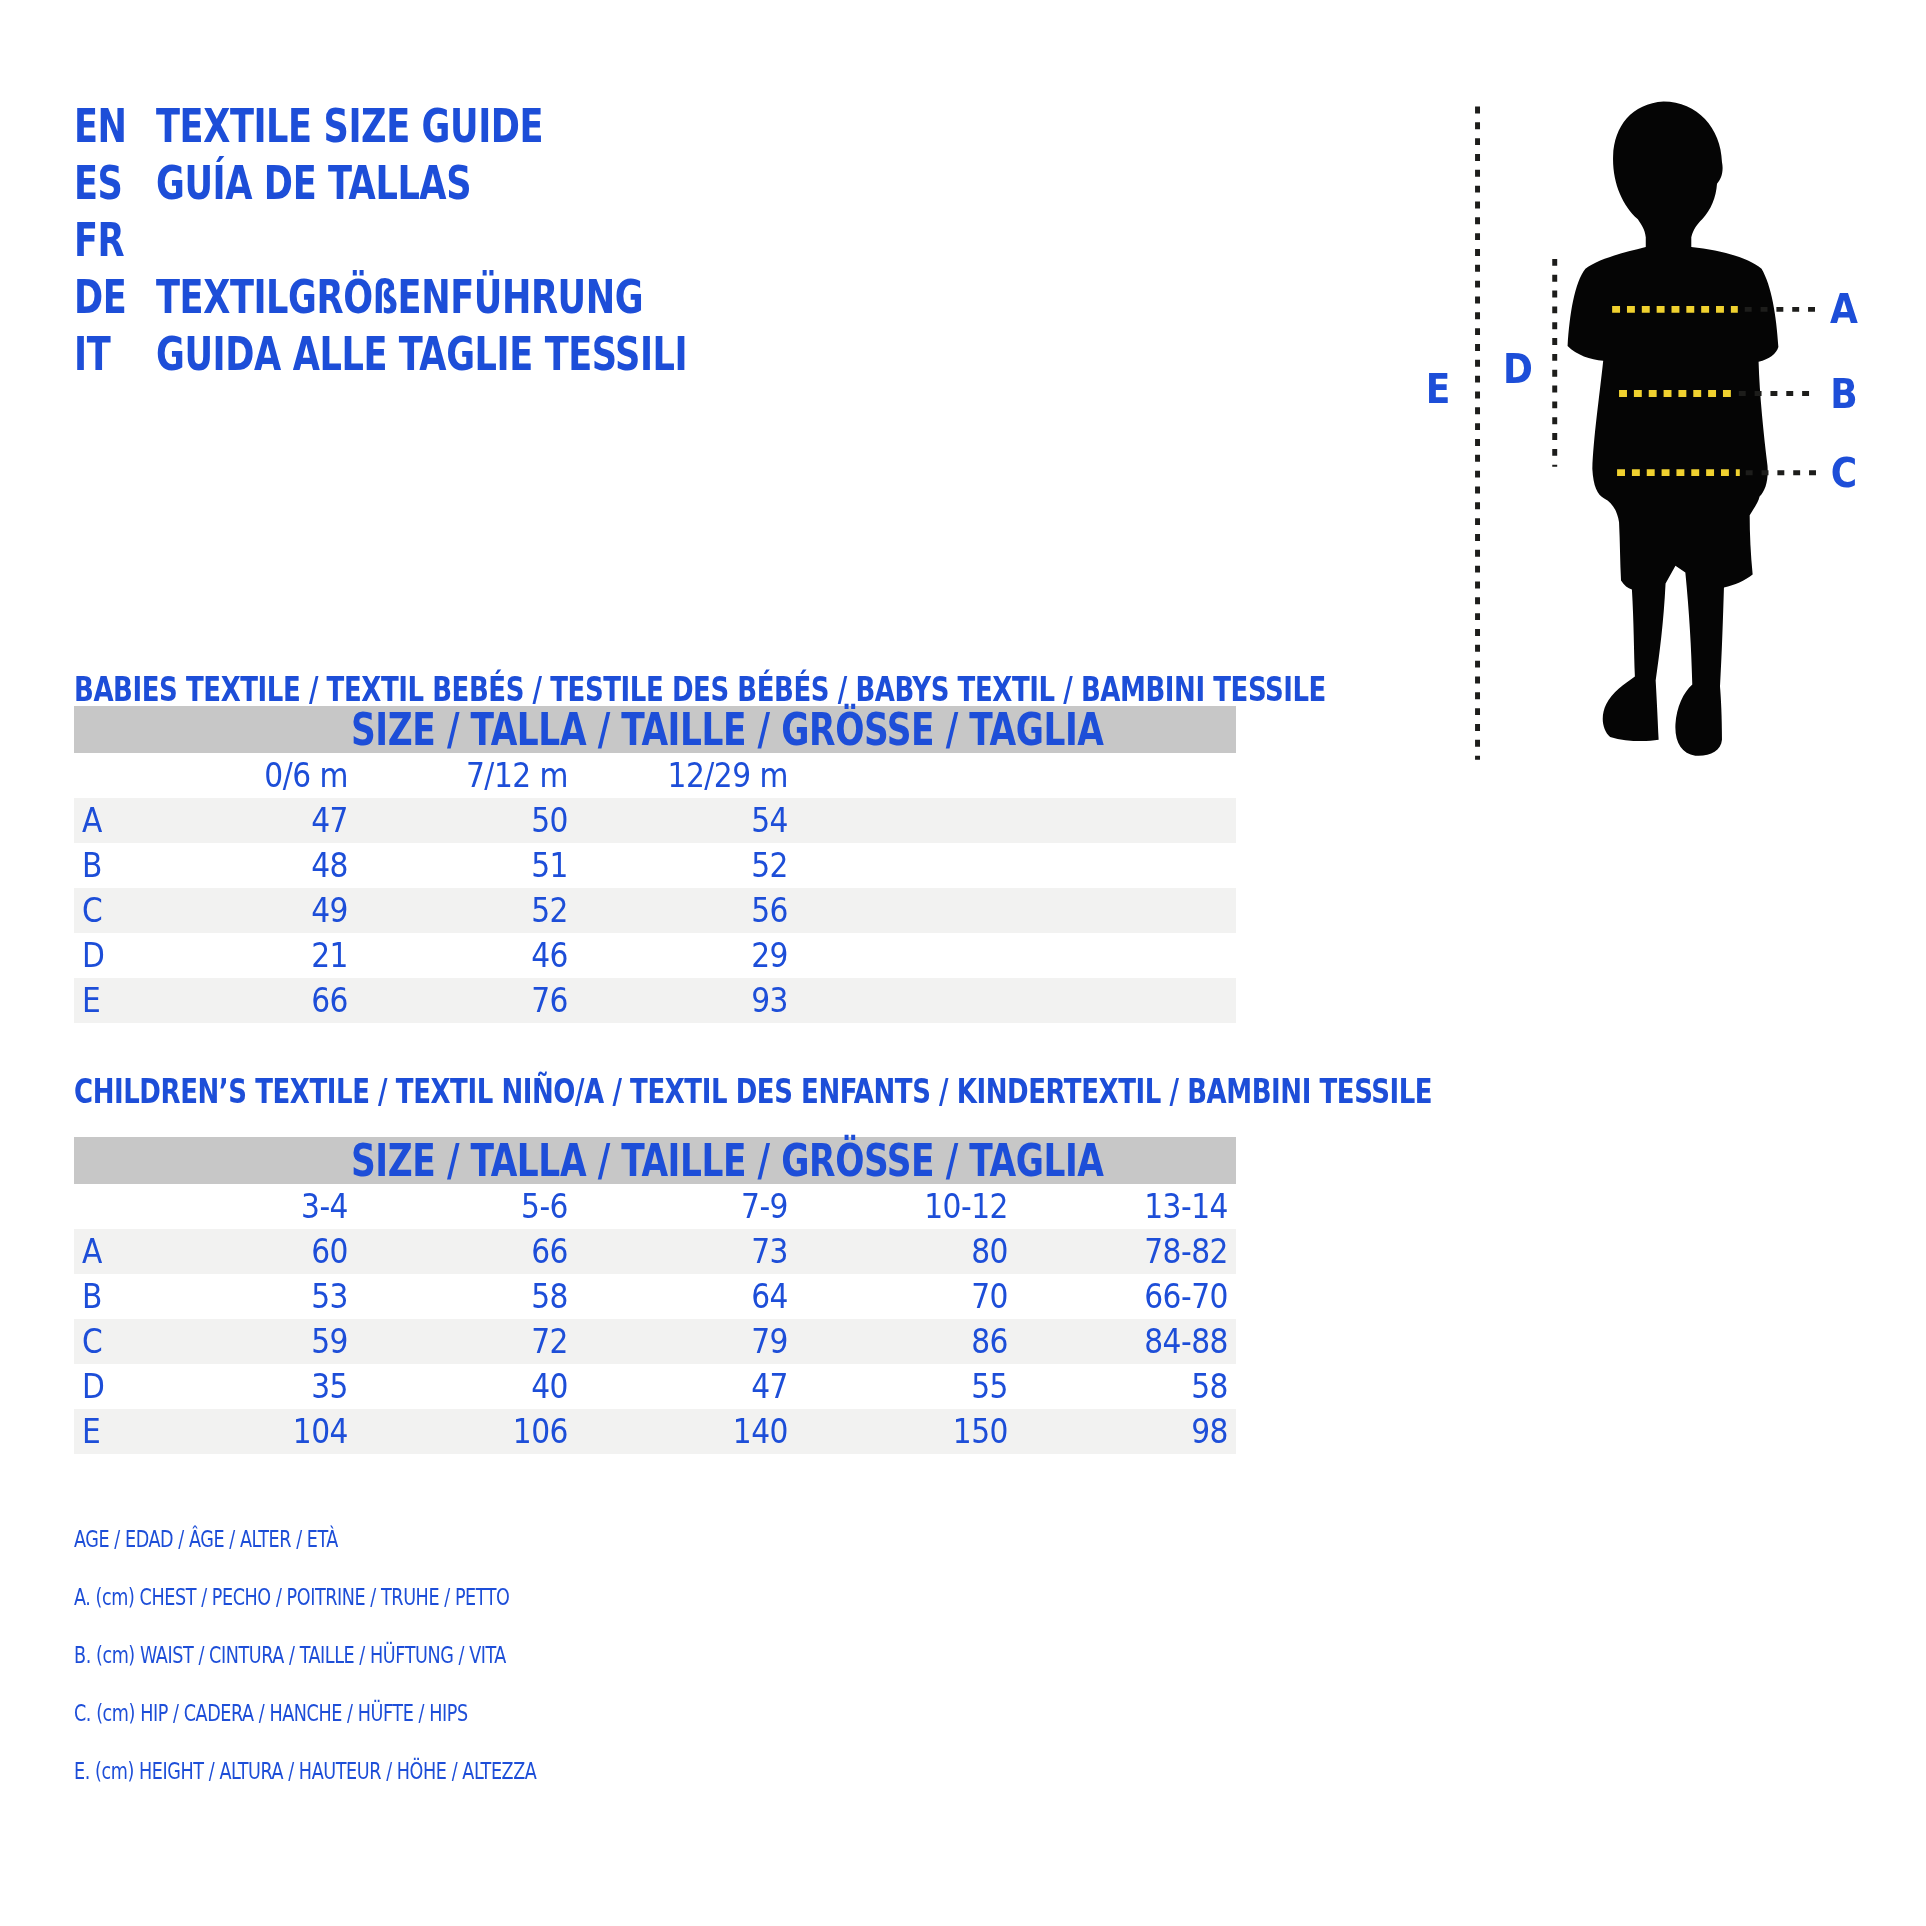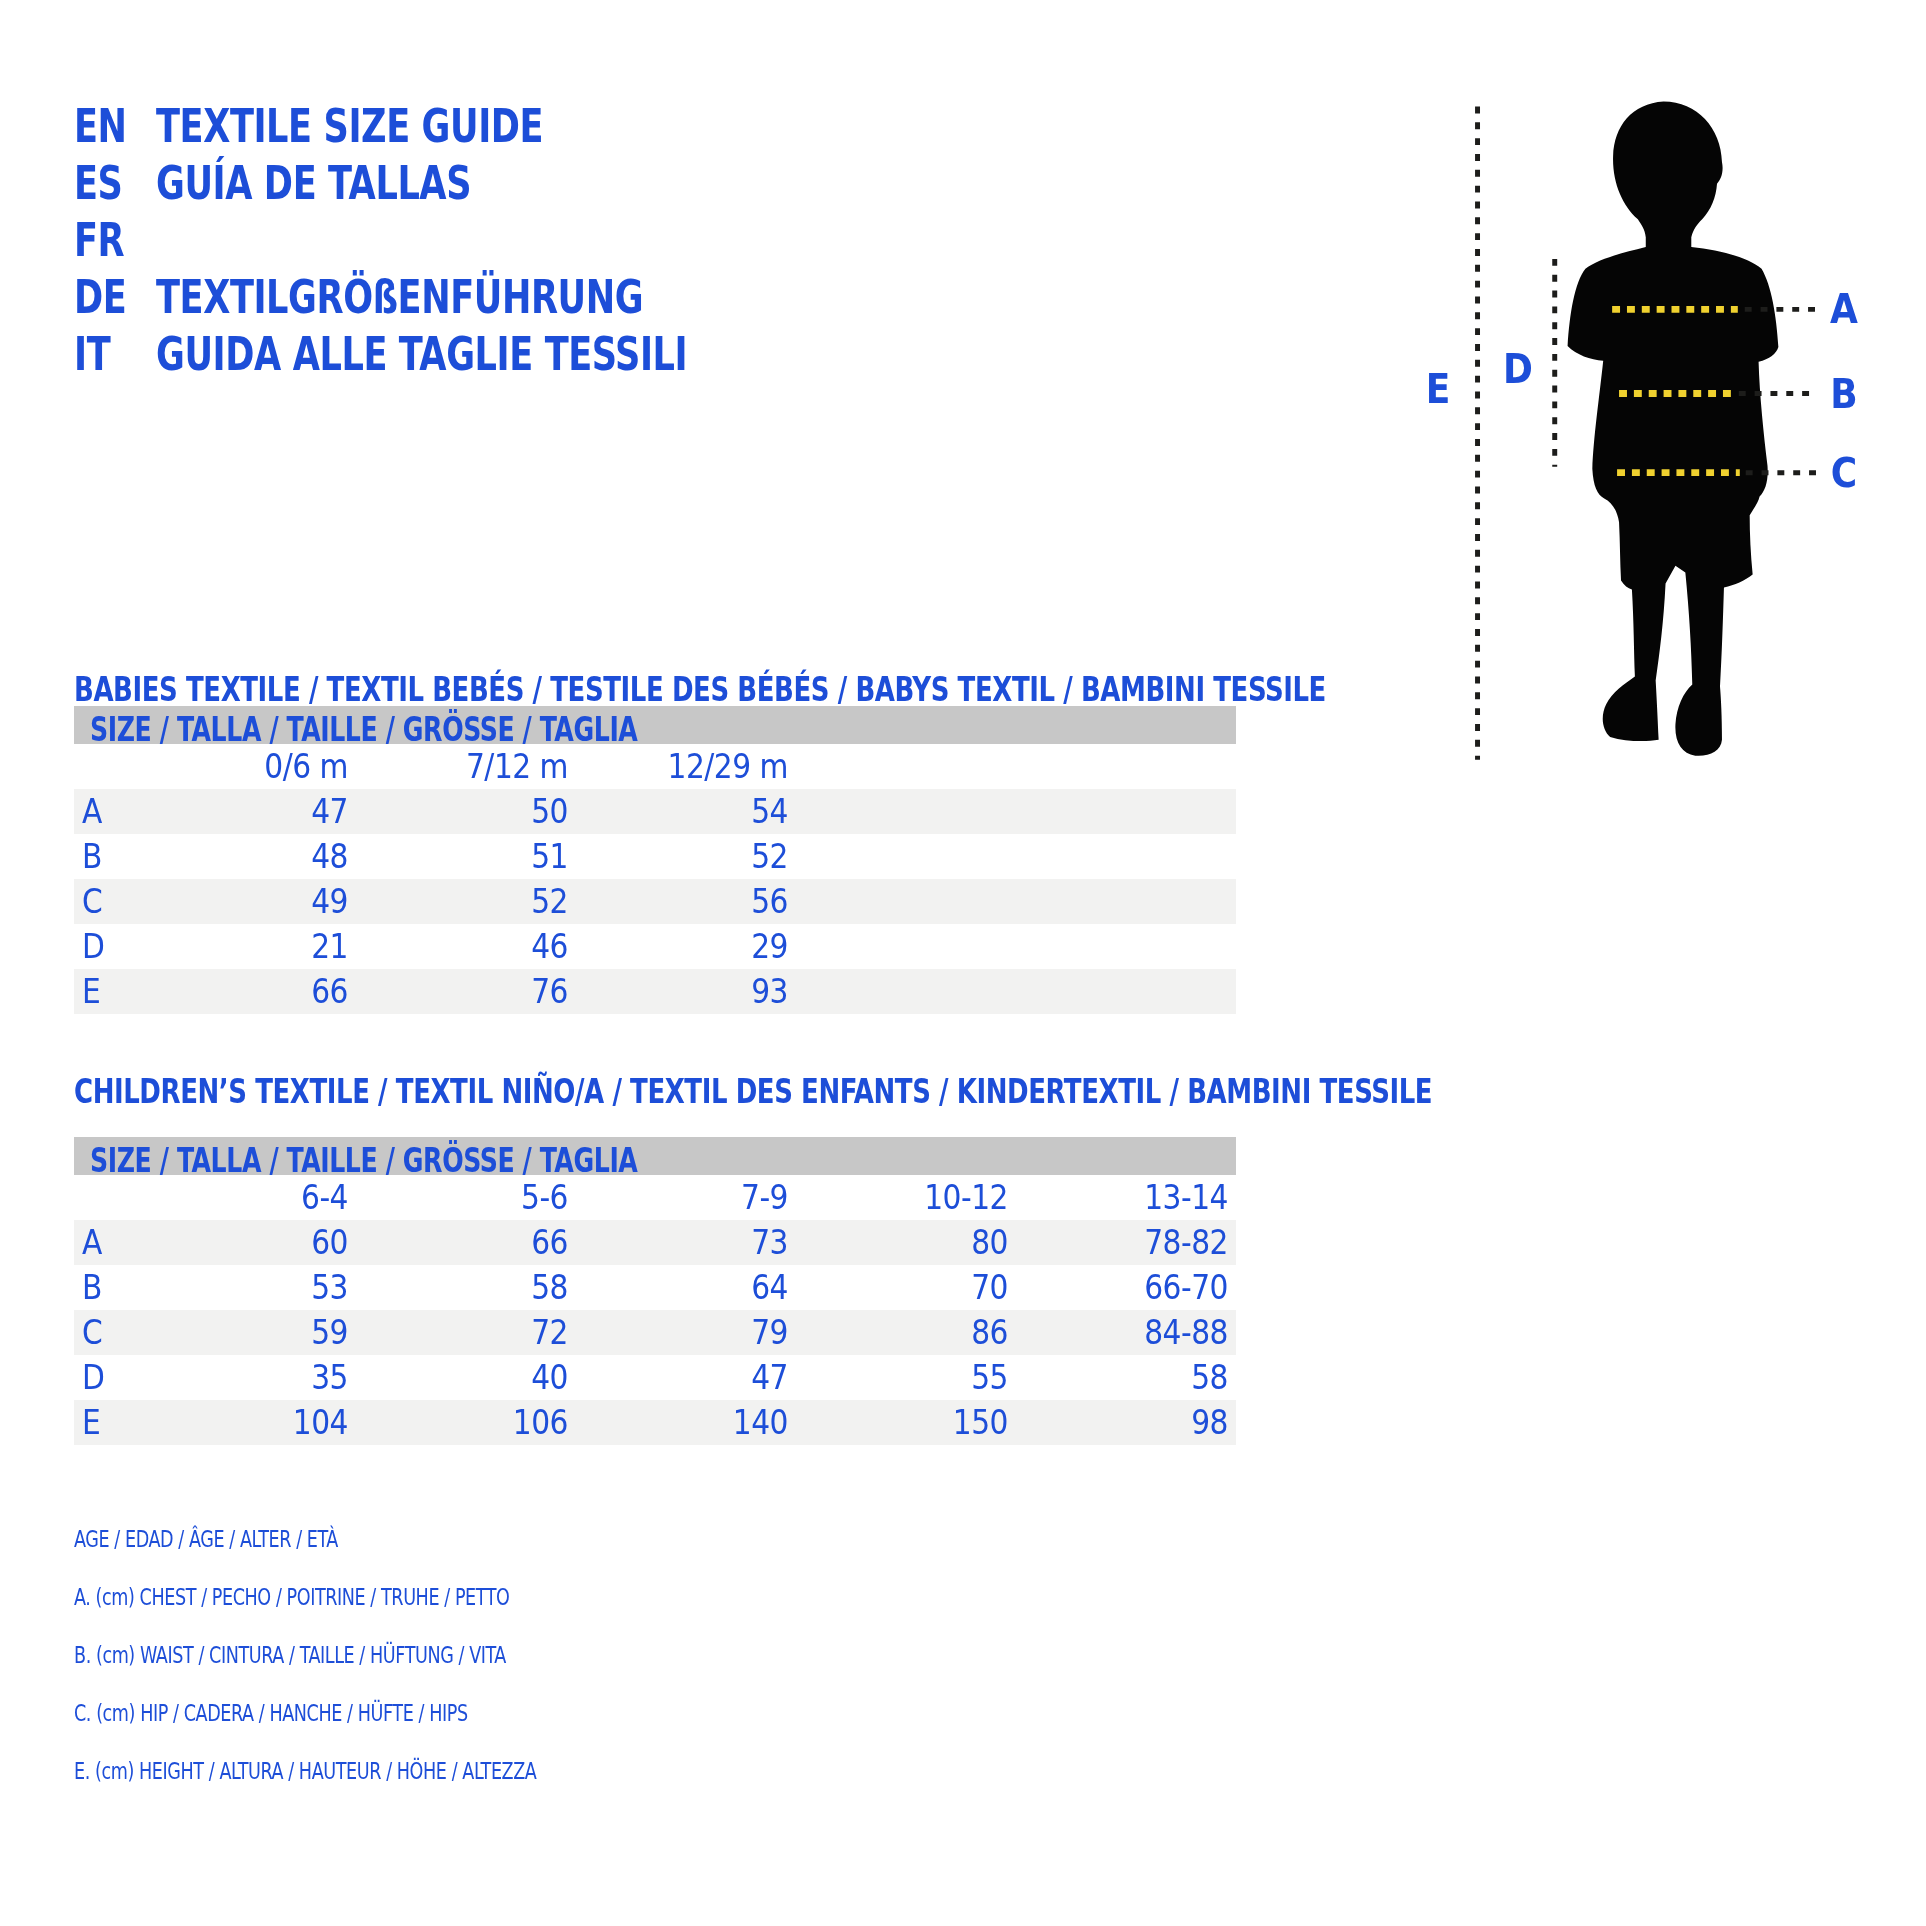--- a/index.html
+++ b/index.html
@@ -13,22 +13,22 @@
   .lang-block{left:74px;top:98px;}
   .lang-row{display:flex;height:57px;line-height:57px;font-size:46px;font-weight:700;}
   .lang-code{width:82px;flex:0 0 82px;}
   .lang-label{flex:1;}
 
   
   .section-title{font-size:34px;font-weight:600;line-height:40px;white-space:nowrap;}
 
   
   .size-table{width:1162px;}
-  .thead{height:38px;line-height:47px;background:#c7c7c7;font-size:33px;font-weight:600;
-         padding-left:16px;box-sizing:border-box;}
+  .thead{height:47px;line-height:47px;background:#c7c7c7;font-size:45px;font-weight:600;
+         padding-left:16px;box-sizing:border-box;text-align:right;}
   .trow{display:grid;height:45px;line-height:45px;font-size:33px;font-weight:500;}
   .babies-grid{grid-template-columns:54px 220px 220px 220px;}
   .children-grid{grid-template-columns:54px 220px 220px 220px 220px 220px;}
   .trow.alt{background:#f2f2f1;}
   .cell{text-align:right;}
   .rowlabel{text-align:left;padding-left:8px;}
 
   
   .legend-block{left:74px;top:1510px;font-size:23px;font-weight:500;}
   .legend-line{height:58px;line-height:58px;white-space:nowrap;}
@@ -181,21 +181,21 @@
   <div class="abs section-title" style="left:74px;top:1071px;">
     <span class="cond">CHILDREN’S TEXTILE / TEXTIL NIÑO/A / TEXTIL DES ENFANTS / KINDERTEXTIL / BAMBINI TESSILE</span>
   </div>
 
   <div class="abs size-table" style="left:74px;top:1137px;">
     <div class="thead">
       <span class="cond">SIZE / TALLA / TAILLE / GRÖSSE / TAGLIA</span>
     </div>
     <div class="trow children-grid">
       <span class="cell rowlabel"></span>
-      <span class="cell">6-4</span>
+      <span class="cell">3-4</span>
       <span class="cell">5-6</span>
       <span class="cell">7-9</span>
       <span class="cell">10-12</span>
       <span class="cell">13-14</span>
     </div>
     <div class="trow children-grid alt">
       <span class="cell rowlabel">A</span>
       <span class="cell">60</span>
       <span class="cell">66</span>
       <span class="cell">73</span>

